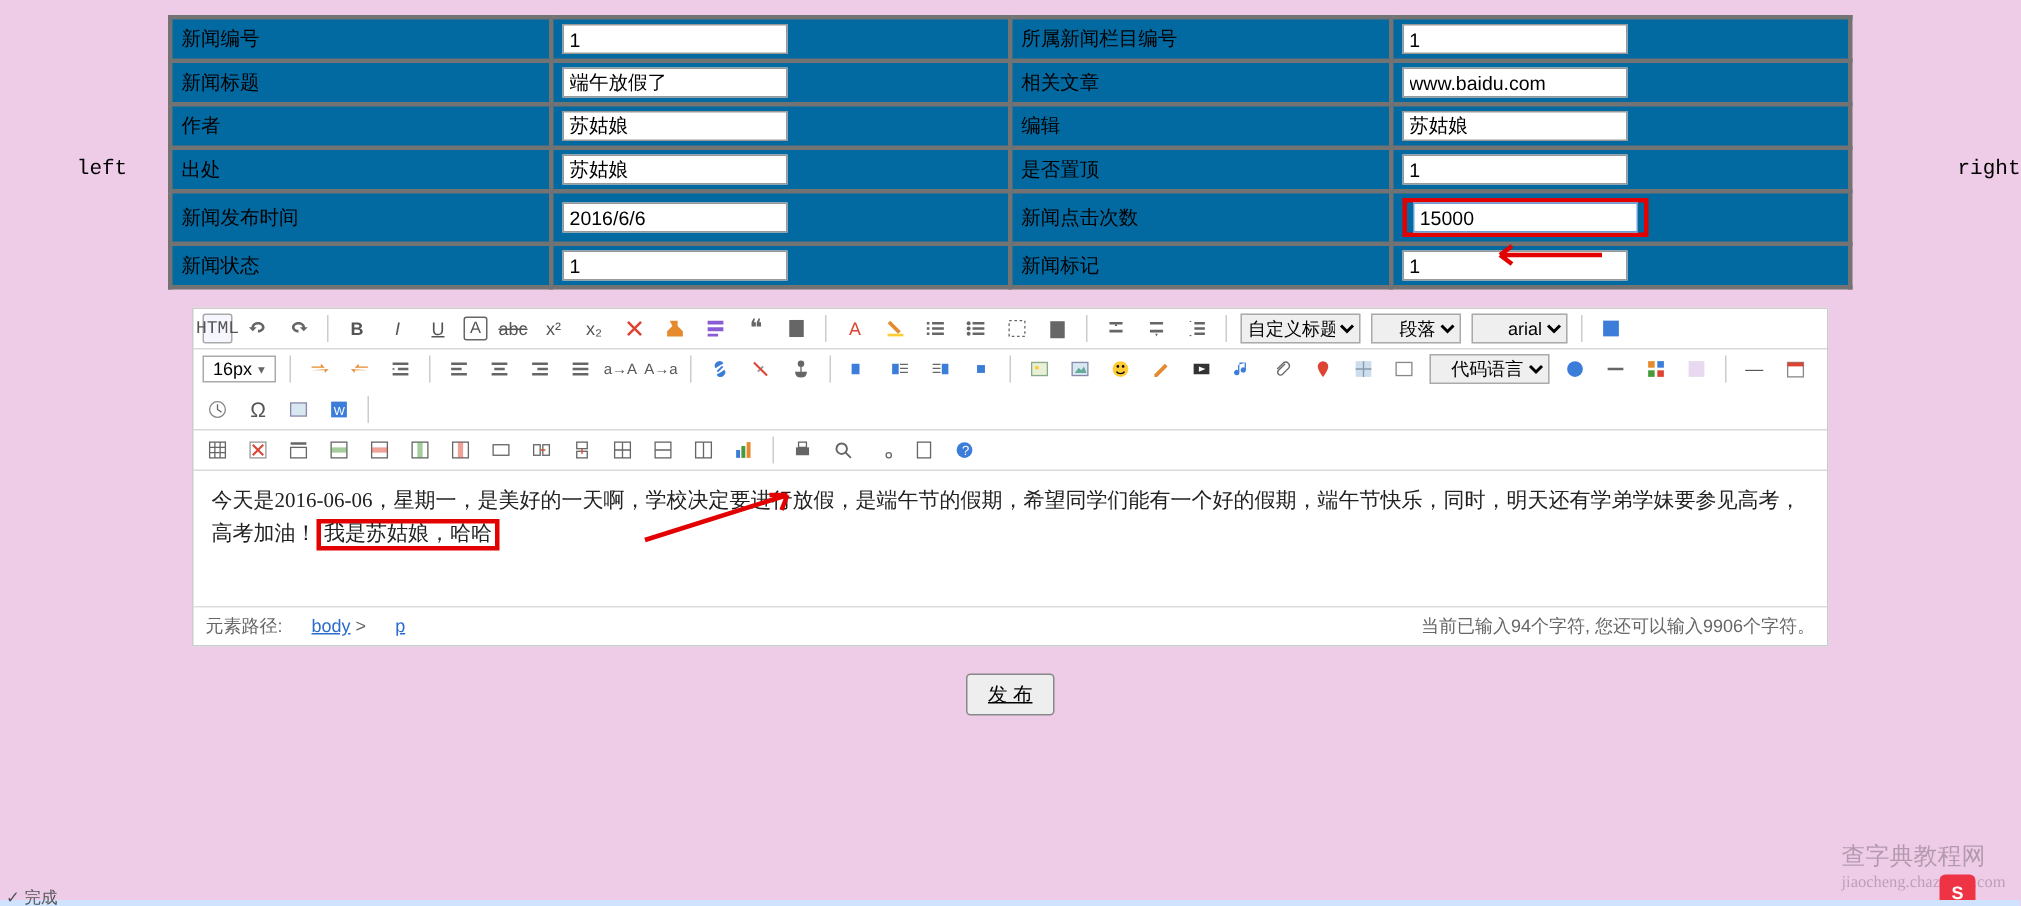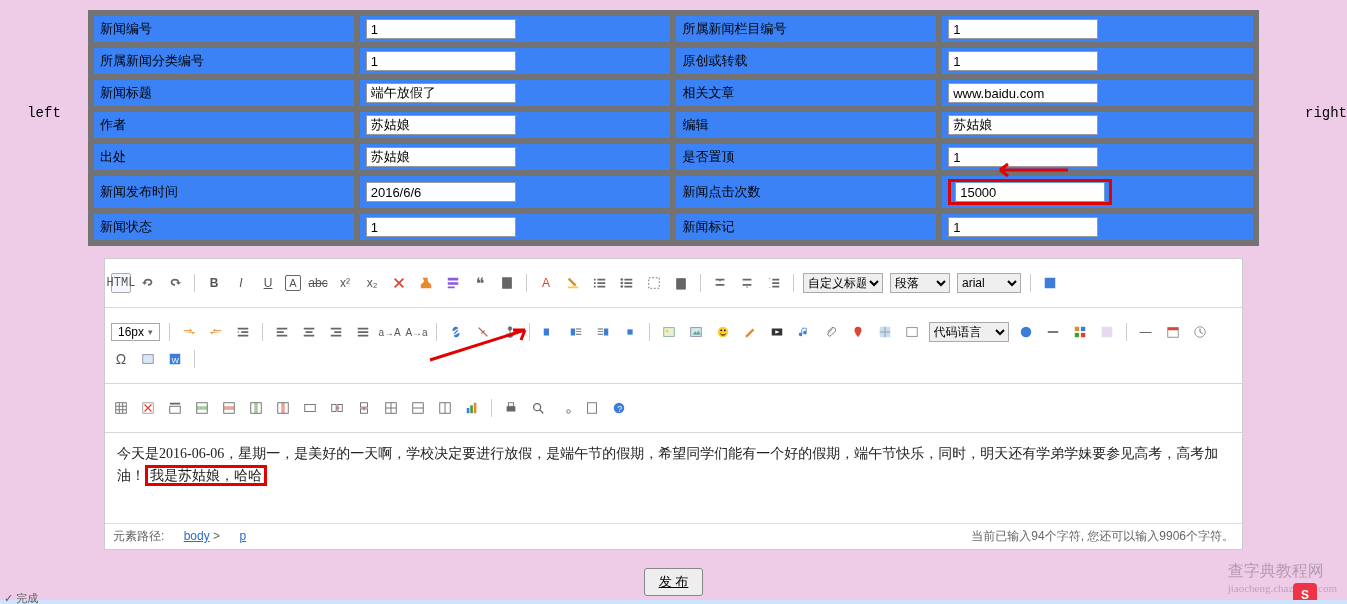--- a/index.html
+++ b/index.html
@@ -1,37 +1,37 @@
 <!DOCTYPE html>
 <html><head>
 <meta charset="utf-8">
 <style>
 * { box-sizing: border-box; margin: 0; padding: 0; }
 body { background: #eecce8; font-family: Arial, "Microsoft YaHei", sans-serif; font-size: 13px; width: 1347px; height: 604px; position: relative; overflow: hidden; }
 .wrap { display: flex; align-items: flex-start; padding-top: 10px; }
-.side { width: 88px; padding-top: 95px; text-align: center; font-family: Courier, monospace; font-size: 14px; }
+.side { width: 88px; padding-top: 95px; text-align: center; font-family: Courier, monospace; font-size: 14px; margin-left: 24px; }
 .right-side { text-align: right; padding-left: 6px; }
 .center { flex: 1; }
 .form-table { width: 100%; border-collapse: collapse; border: 2px solid #888; }
-.form-table td { border: 6px solid #737373; padding: 3px 6px; background: #3b82f6; vertical-align: middle; height: 28px; }
+.form-table td { border: 3px solid #737373; padding: 3px 6px; background: #0369a1; vertical-align: middle; height: 28px; }
 .form-table td.lbl { width: 260px; }
 .form-table td.inp { width: 310px; }
 .form-table input[type=text] { width: 150px; height: 20px; border: 1px solid #999; padding: 1px 4px; font-size: 13px; background: #fff; }
 .highlight-box { border: 3px solid #e30000; padding: 0 4px; display: inline-block; line-height: 18px; }
 .highlight-box input { border: 1px solid #6a9fd8 !important; }
 .arrow { position: absolute; pointer-events: none; }
 .arrow1 { left: 990px; top: 160px; }
 .arrow2 { left: 425px; top: 325px; }
 
 .editor { margin: 12px 16px 0 16px; background: #fff; border: 1px solid #ccc; }
-.tb { display: flex; align-items: center; gap: 7px; padding: 14px 6px; border-bottom: 1px solid #d8d8d8; flex-wrap: wrap; }
+.tb { display: flex; align-items: center; gap: 7px; padding: 3px 6px; border-bottom: 1px solid #d8d8d8; flex-wrap: wrap; }
 .tb .sep { width: 1px; height: 18px; background: #ccc; margin: 0 2px; }
 .tb .btn { width: 20px; height: 20px; display: flex; align-items: center; justify-content: center; font-size: 12px; color: #555; cursor: pointer; border-radius: 2px; }
 .tb .btn svg { width: 14px; height: 14px; }
-.tb select { height: 20px; font-size: 12px; border: 1px solid #aaa; }
+.tb select { height: 20px; font-size: 12px; border: 1px solid #aaa; text-align: right; }
 .tb .wide { width: 80px; }
 .html-btn { font-family: Courier; font-size: 10px; border: 1px solid #aaa; padding: 1px 3px; color: #558; background: #f6f6ff; }
 .fontsize-box { border: 1px solid #aaa; padding: 1px 6px; font-size: 12px; display: flex; align-items: center; gap: 4px; }
 .fontsize-box::after { content: "▾"; font-size: 9px; color: #666; }
 
 .content { min-height: 90px; padding: 10px 12px; font-size: 14px; line-height: 22px; color: #222; font-family: Liberation Serif, serif; }
 .content .hl { border: 3px solid #e30000; padding: 0 2px; }
 
 .statusbar { border-top: 1px solid #ddd; display: flex; justify-content: space-between; padding: 4px 8px; font-size: 12px; color: #666; }
 .statusbar a { color: #2a6bcc; text-decoration: underline; padding-left: 16px; }
@@ -57,26 +57,20 @@
 
 <div class="wrap">
   <div class="side">left</div>
   <div class="center">
     <table class="form-table">
       <tbody>
           <tr>
         <td class="lbl">新闻编号</td>
         <td class="inp"><input type="text" value="1" style=""></td>
         <td class="lbl">所属新闻栏目编号</td>
-        <td class="inp"><input type="text" value="1" style=""></td>
-      </tr>
-      <tr>
-        <td class="lbl">所属新闻分类编号</td>
-        <td class="inp"><input type="text" value="1" style=""></td>
-        <td class="lbl">原创或转载</td>
         <td class="inp"><input type="text" value="1" style=""></td>
       </tr>
       <tr>
         <td class="lbl">新闻标题</td>
         <td class="inp"><input type="text" value="端午放假了" style=""></td>
         <td class="lbl">相关文章</td>
         <td class="inp"><input type="text" value="www.baidu.com" style=""></td>
       </tr>
       <tr>
         <td class="lbl">作者</td>

